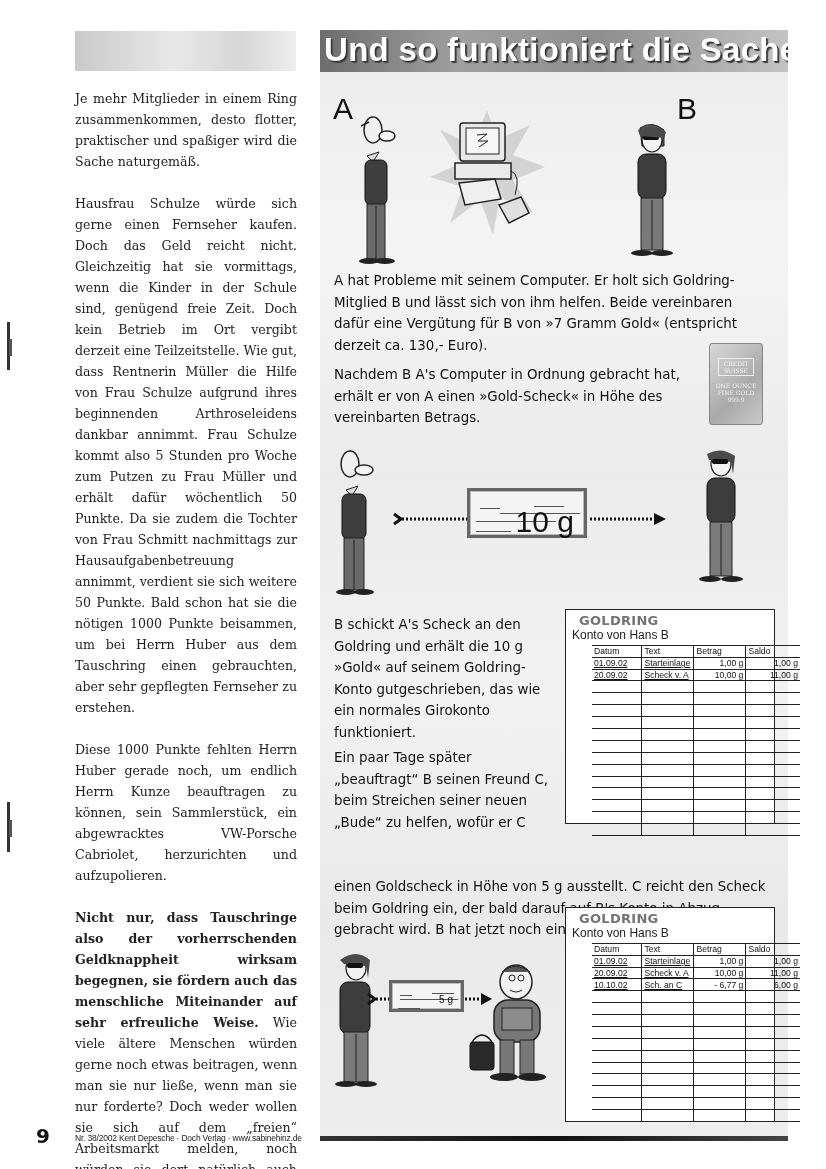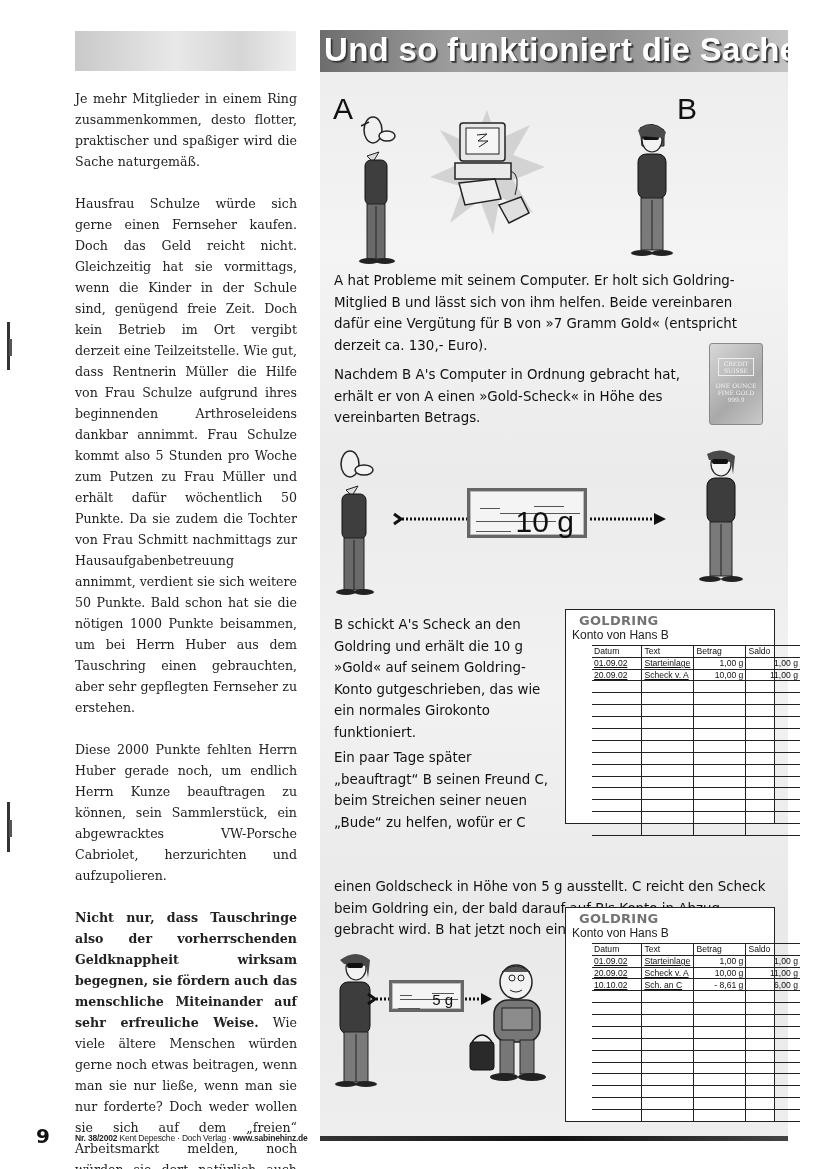--- a/index.html
+++ b/index.html
@@ -28,21 +28,21 @@
   }
 
   .page-number {
     position: absolute; left: 36px; top: 1124px; font-family: "DejaVu Sans", sans-serif;
     font-weight: bold; font-size: 20px; color: #111;
   }
   .footer-line {
     position: absolute; left: 75px; top: 1133px; font-family: "Liberation Sans", sans-serif;
     font-size: 8.5px; color: #222; white-space: nowrap; letter-spacing: -0.2px;
   }
-  .footer-line b { font-weight: bold; }
+  .footer-line b { font-weight: normal; }
 
   
   .right-panel {
     position: absolute; left: 320px; top: 30px; width: 468px; height: 1106px;
     background: linear-gradient(180deg, #ececec 0%, #f4f4f4 20%, #ebebeb 40%, #f2f2f2 60%, #e9e9e9 80%, #eeeeee 100%);
   }
   .title-bar {
     position: absolute; left: 320px; top: 30px; width: 468px; height: 42px;
     background: linear-gradient(90deg, #6d6d6d 0%, #a0a0a0 30%, #8e8e8e 60%, #c4c4c4 100%);
     overflow: hidden;
@@ -111,21 +111,21 @@
 <body>
 
 <div class="left-banner"></div>
 
 <div class="margin-mark" style="top:322px;height:48px;"></div>
 <div class="margin-mark" style="top:802px;height:50px;"></div>
 
 <div class="left-col">
   <p class="lead">Je mehr Mitglieder in einem Ring zusammenkommen, desto flotter, praktischer und spaßiger wird die Sache naturgemäß.</p>
   <p>Hausfrau Schulze würde sich gerne einen Fernseher kaufen. Doch das Geld reicht nicht. Gleichzeitig hat sie vormittags, wenn die Kinder in der Schule sind, genügend freie Zeit. Doch kein Betrieb im Ort vergibt derzeit eine Teilzeitstelle. Wie gut, dass Rentnerin Müller die Hilfe von Frau Schulze aufgrund ihres beginnenden Arthroseleidens dankbar annimmt. Frau Schulze kommt also 5 Stunden pro Woche zum Putzen zu Frau Müller und erhält dafür wöchentlich 50 Punkte. Da sie zudem die Tochter von Frau Schmitt nachmittags zur Hausaufgabenbetreuung annimmt, verdient sie sich weitere 50 Punkte. Bald schon hat sie die nötigen 1000 Punkte beisammen, um bei Herrn Huber aus dem Tauschring einen gebrauchten, aber sehr gepflegten Fernseher zu erstehen.</p>
-  <p>Diese 2000 Punkte fehlten Herrn Huber gerade noch, um endlich Herrn Kunze beauftragen zu können, sein Sammlerstück, ein abgewracktes VW-Porsche Cabriolet, herzurichten und aufzupolieren.</p>
+  <p>Diese 1000 Punkte fehlten Herrn Huber gerade noch, um endlich Herrn Kunze beauftragen zu können, sein Sammlerstück, ein abgewracktes VW-Porsche Cabriolet, herzurichten und aufzupolieren.</p>
   <p><span class="bold">Nicht nur, dass Tauschringe also der vorherrschenden Geldknappheit wirksam begegnen, sie fördern auch das menschliche Miteinander auf sehr erfreuliche Weise.</span><span> Wie viele ältere Menschen würden gerne noch etwas beitragen, wenn man sie nur ließe, wenn man sie nur forderte? Doch weder wollen sie sich auf dem „freien“ Arbeitsmarkt melden, noch würden sie dort natürlich auch nur die geringste Chance auf Beschäftigung haben.</span></p>
 </div>
 
 <div class="page-number">9</div>
 <div class="footer-line"><b>Nr. 38/2002</b> <span>Kent Depesche · Doch Verlag · </span><b>www.sabinehinz.de</b></div>
 
 <div class="right-panel"></div>
 <div class="title-bar">
   <div class="title-text">Und so funktioniert die Sache</div>
 </div>
@@ -347,21 +347,21 @@
 </svg>
 <svg class="figure" style="left:366px;top:992px;" width="26" height="14" viewBox="0 0 26 14">
   <path d="M2 2 L9 7 L2 12" fill="none" stroke="#111" stroke-width="3"></path>
   <line x1="10" y1="7" x2="26" y2="7" stroke="#111" stroke-width="3" stroke-dasharray="2 2"></line>
 </svg>
 <div class="cheque" style="left:389px;top:980px;width:75px;height:32px;">
   <div class="ln" style="left:8px;top:12px;width:12px;"></div>
   <div class="ln" style="left:40px;top:10px;width:22px;"></div>
   <div class="ln" style="left:8px;top:16px;width:58px;"></div>
   <div class="ln" style="left:6px;top:25px;width:22px;"></div>
-  <div class="amt" style="font-size:15px;line-height:16px;right:8px;margin-top:23px;">5 g</div>
+  <div class="amt" style="font-size:10px;line-height:16px;right:8px;margin-top:23px;">5 g</div>
 </div>
 <svg class="figure" style="left:465px;top:992px;" width="28" height="14" viewBox="0 0 28 14">
   <line x1="0" y1="7" x2="16" y2="7" stroke="#111" stroke-width="3" stroke-dasharray="2 2"></line>
   <polygon points="16,1 27,7 16,13" fill="#111"></polygon>
 </svg>
 
 <svg class="figure" style="left:468px;top:960px;" width="92" height="125" viewBox="0 0 92 125">
   <ellipse cx="48" cy="22" rx="16" ry="17" fill="#f2f2f2" stroke="#222" stroke-width="1.5"></ellipse>
   <path d="M34 12 Q48 0 62 12" fill="#555" stroke="#222"></path>
   <circle cx="44" cy="18" r="3" fill="none" stroke="#222"></circle>
@@ -402,21 +402,21 @@
     </tr>
     <tr>
       <td class="u">20.09.02</td>
       <td class="u">Scheck v. A</td>
       <td class="num">10,00 g</td>
       <td class="num">11,00 g</td>
     </tr>
     <tr>
       <td class="u">10.10.02</td>
       <td class="u">Sch. an C</td>
-      <td class="num">- 8,61 g</td>
+      <td class="num">- 6,77 g</td>
       <td class="num">6,00 g</td>
     </tr>
     <tr class="empty">
           <td></td>
           <td></td>
           <td></td>
           <td></td>
         </tr>
     <tr class="empty">
           <td></td>

